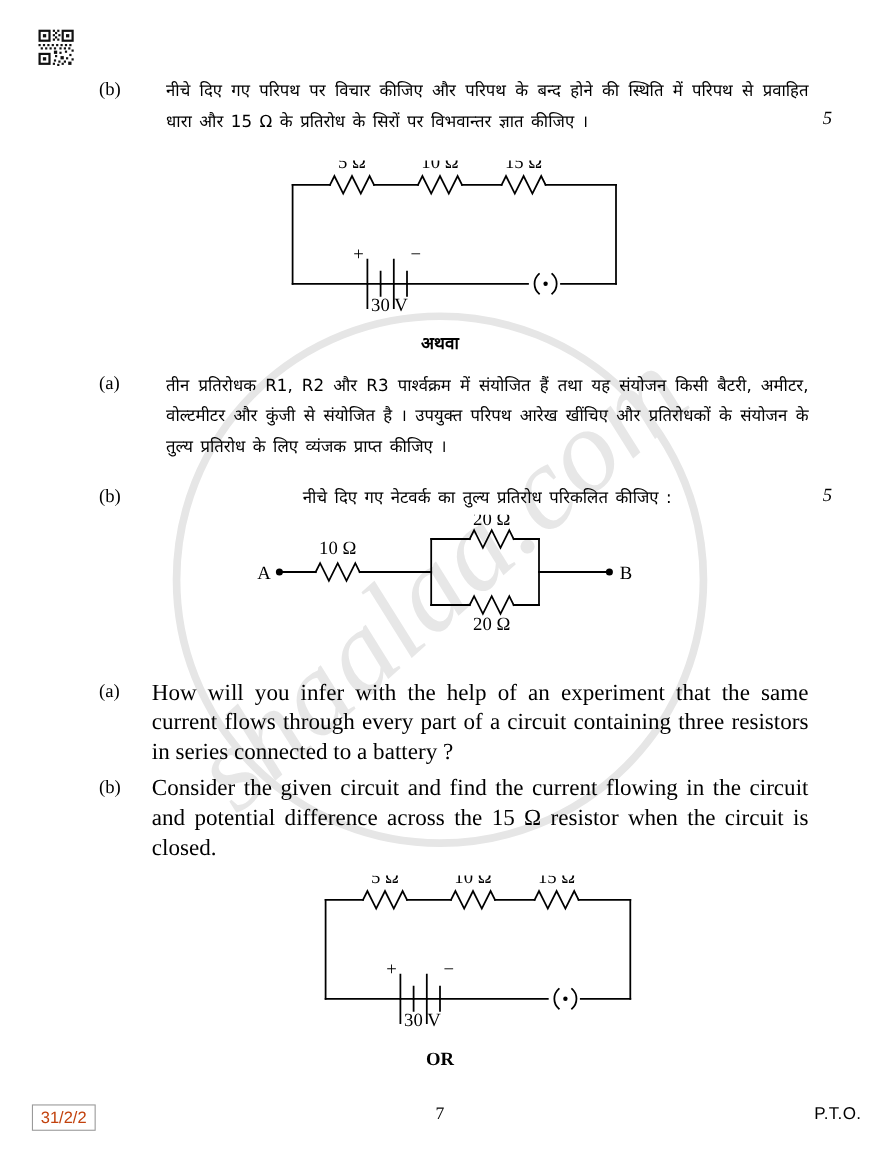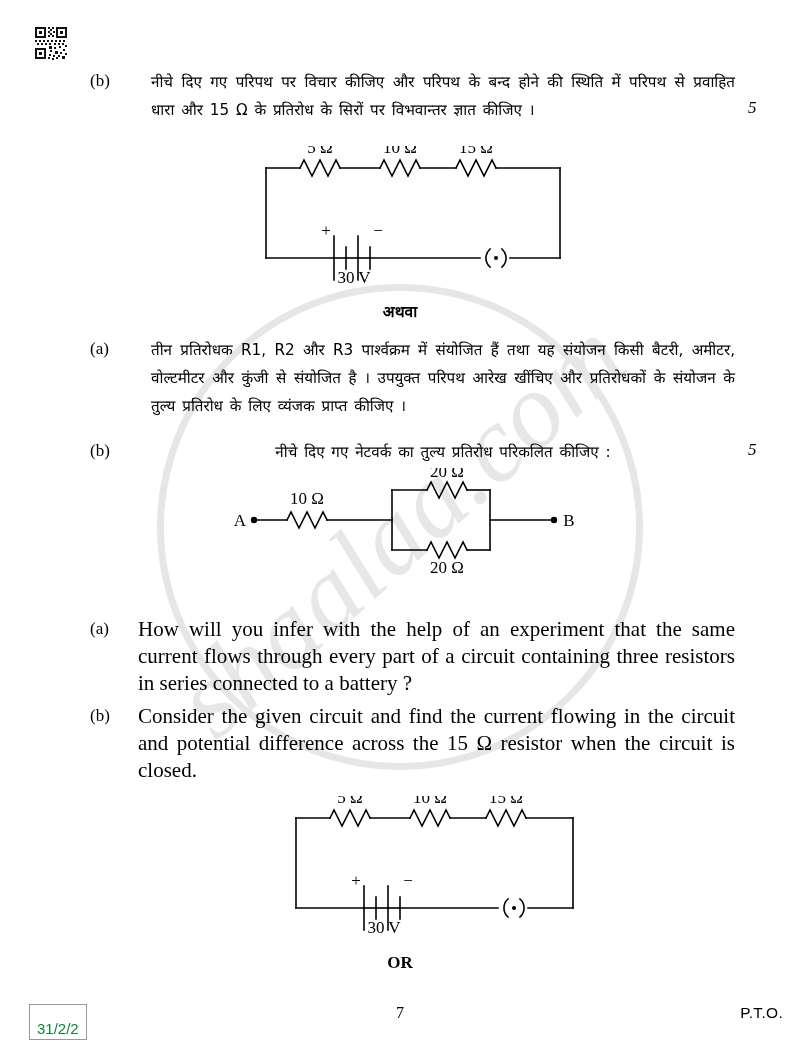--- a/index.html
+++ b/index.html
@@ -131,24 +131,24 @@
   .network {
     position: absolute;
   }
 
   
   .code-box {
     position: absolute;
     left: 29px;
     top: 1004px;
     border: 1px solid #9a9a9a;
-    padding: 15px 7px 2px 7px;
+    padding: 3px 7px 2px 7px;
     font-family: "Liberation Sans", sans-serif;
     font-size: 15px;
-    color: #15803d;
+    color: #c2410c;
   }
   .page-num {
     position: absolute;
     left: 0;
     top: 1004px;
     width: 800px;
     text-align: center;
     font-family: "Liberation Serif", "DejaVu Serif", serif;
     font-size: 16px;
   }

